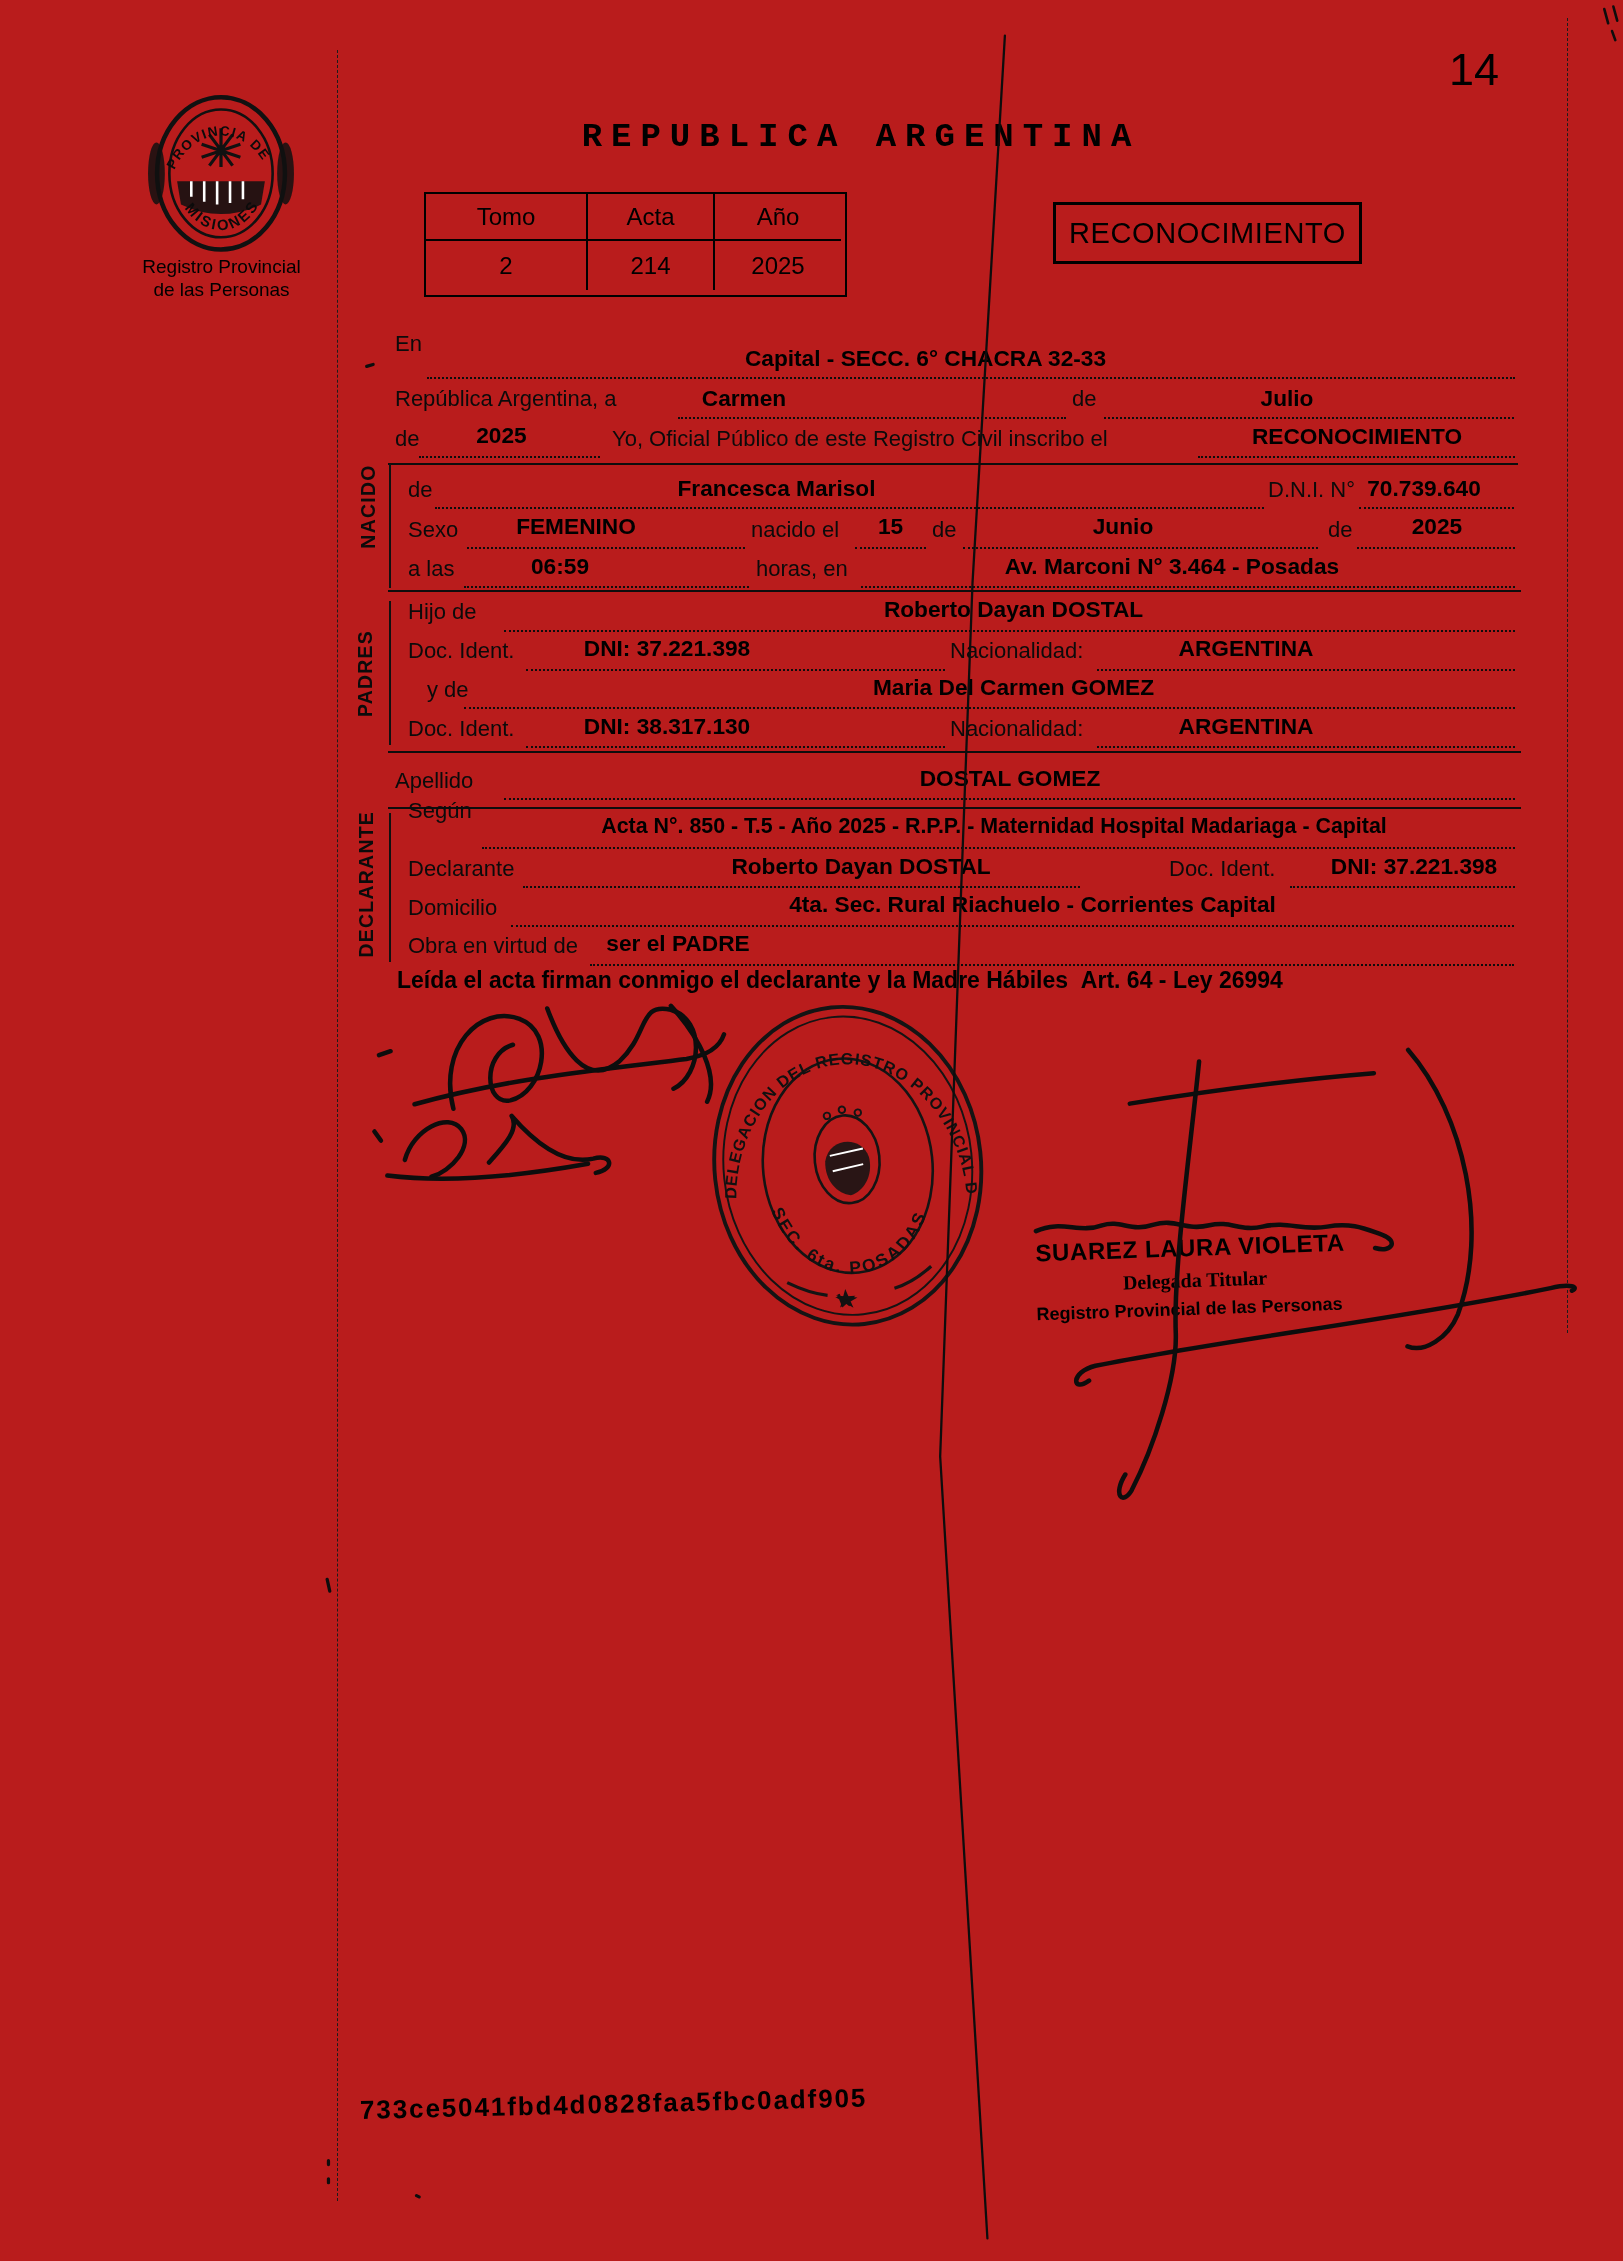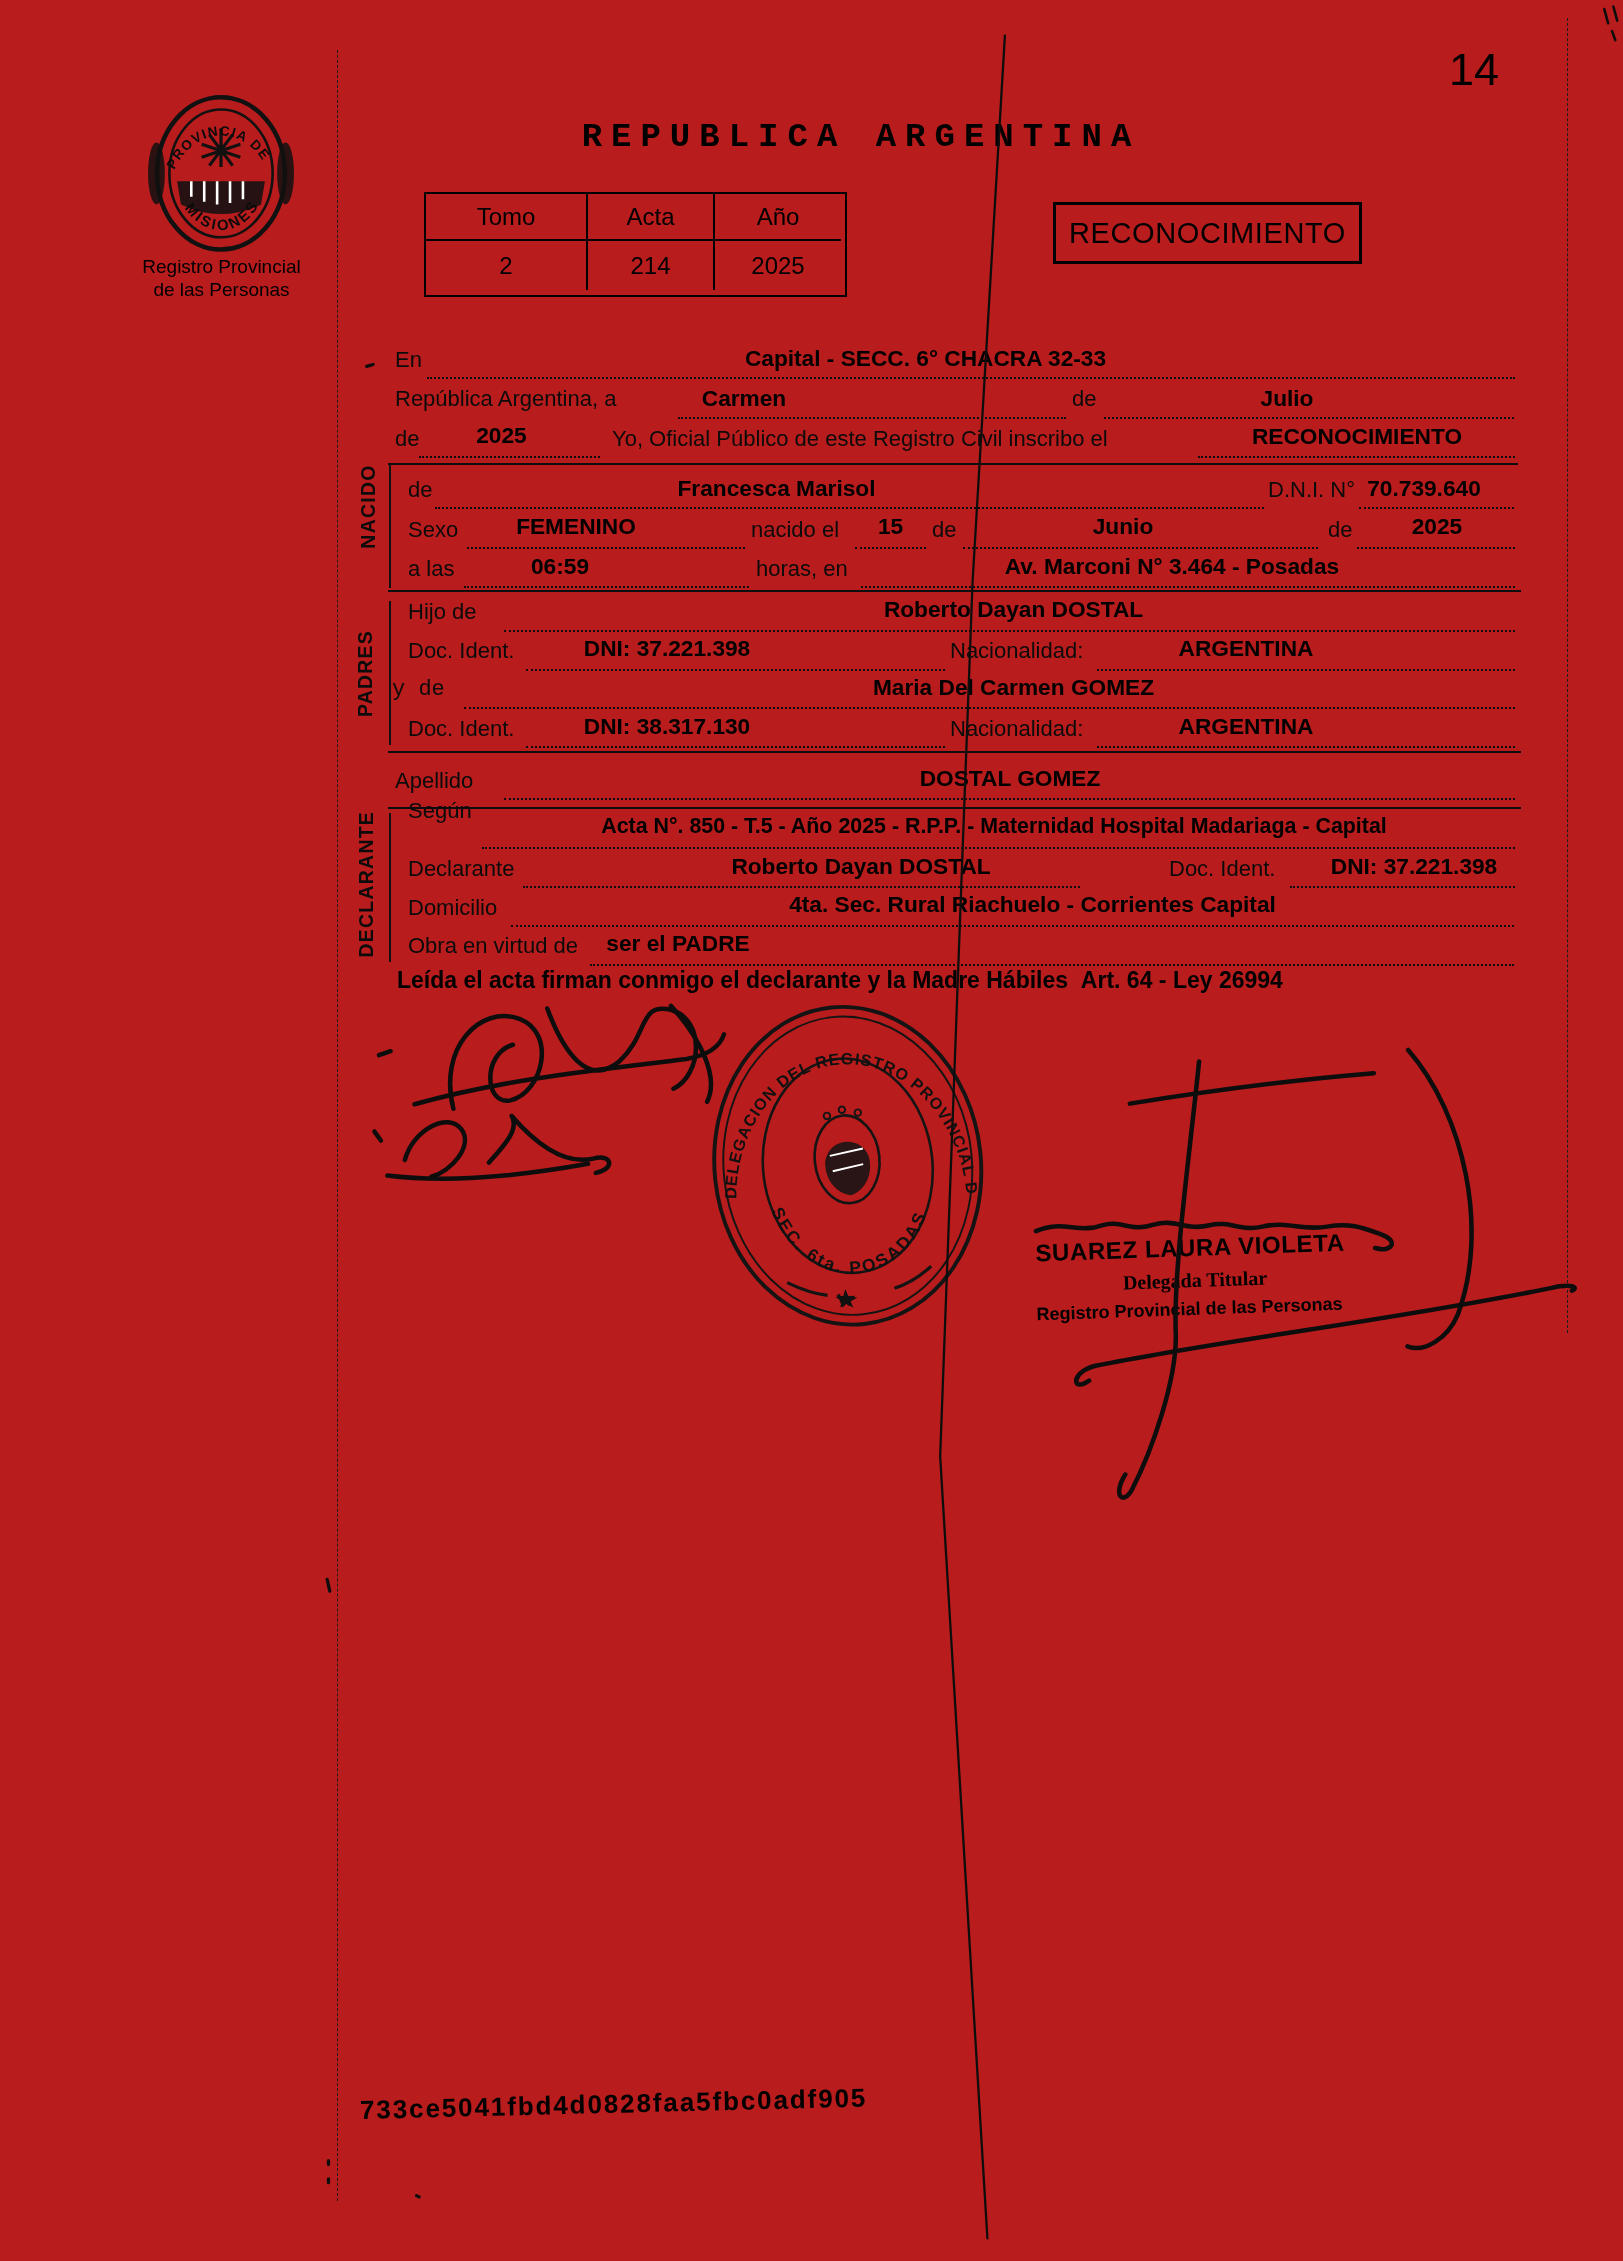--- a/index.html
+++ b/index.html
@@ -75,21 +75,21 @@
     <div class="cell">Tomo</div>
     <div class="cell">Acta</div>
     <div class="cell last">Año</div>
     <div class="cell bottom">2</div>
     <div class="cell bottom">214</div>
     <div class="cell bottom last">2025</div>
   </div>
 
   <div class="actBox">RECONOCIMIENTO</div>
 
-  <div class="lbl" style="left:395px;top:347px;">En</div>
+  <div class="lbl" style="left:395px;top:331px;">En</div>
   <div class="dots" style="left:427px;top:348px;width:1088px;height:28.5px;"></div>
   <div class="val" style="left:699px;top:345px;width:453px;">Capital - SECC. 6° CHACRA 32-33</div>
 
   <div class="lbl" style="left:395px;top:386px;">República Argentina, a</div>
   <div class="dots" style="left:678px;top:388px;width:388px;height:28.5px;"></div>
   <div class="val" style="left:647px;top:385px;width:194px;">Carmen</div>
   <div class="lbl" style="left:1072px;top:386px;">de</div>
   <div class="dots" style="left:1104px;top:388px;width:410px;height:28.5px;"></div>
   <div class="val" style="left:1190px;top:385px;width:194px;">Julio</div>
 
@@ -141,21 +141,21 @@
   <div class="dots" style="left:504px;top:601px;width:1011px;height:28.5px;"></div>
   <div class="val" style="left:787px;top:596px;width:453px;">Roberto Dayan DOSTAL</div>
 
   <div class="lbl" style="left:408px;top:638px;">Doc. Ident.</div>
   <div class="dots" style="left:526px;top:640px;width:419px;height:28.5px;"></div>
   <div class="val" style="left:570px;top:635px;width:194px;">DNI: 37.221.398</div>
   <div class="lbl" style="left:950px;top:638px;">Nacionalidad:</div>
   <div class="dots" style="left:1097px;top:640px;width:418px;height:28.5px;"></div>
   <div class="val" style="left:1149px;top:635px;width:194px;">ARGENTINA</div>
 
-  <div class="lbl" style="left:392px;top:677px;font-family:Liberation Mono, monospace;">y de</div>
+  <div class="lbl" style="left:427px;top:677px;">y de</div>
   <div class="dots" style="left:464px;top:678px;width:1051px;height:28.5px;"></div>
   <div class="val" style="left:787px;top:674px;width:453px;">Maria Del Carmen GOMEZ</div>
 
   <div class="lbl" style="left:408px;top:716px;">Doc. Ident.</div>
   <div class="dots" style="left:526px;top:717px;width:419px;height:28.5px;"></div>
   <div class="val" style="left:570px;top:713px;width:194px;">DNI: 38.317.130</div>
   <div class="lbl" style="left:950px;top:716px;">Nacionalidad:</div>
   <div class="dots" style="left:1097px;top:717px;width:418px;height:28.5px;"></div>
   <div class="val" style="left:1149px;top:713px;width:194px;">ARGENTINA</div>
 

